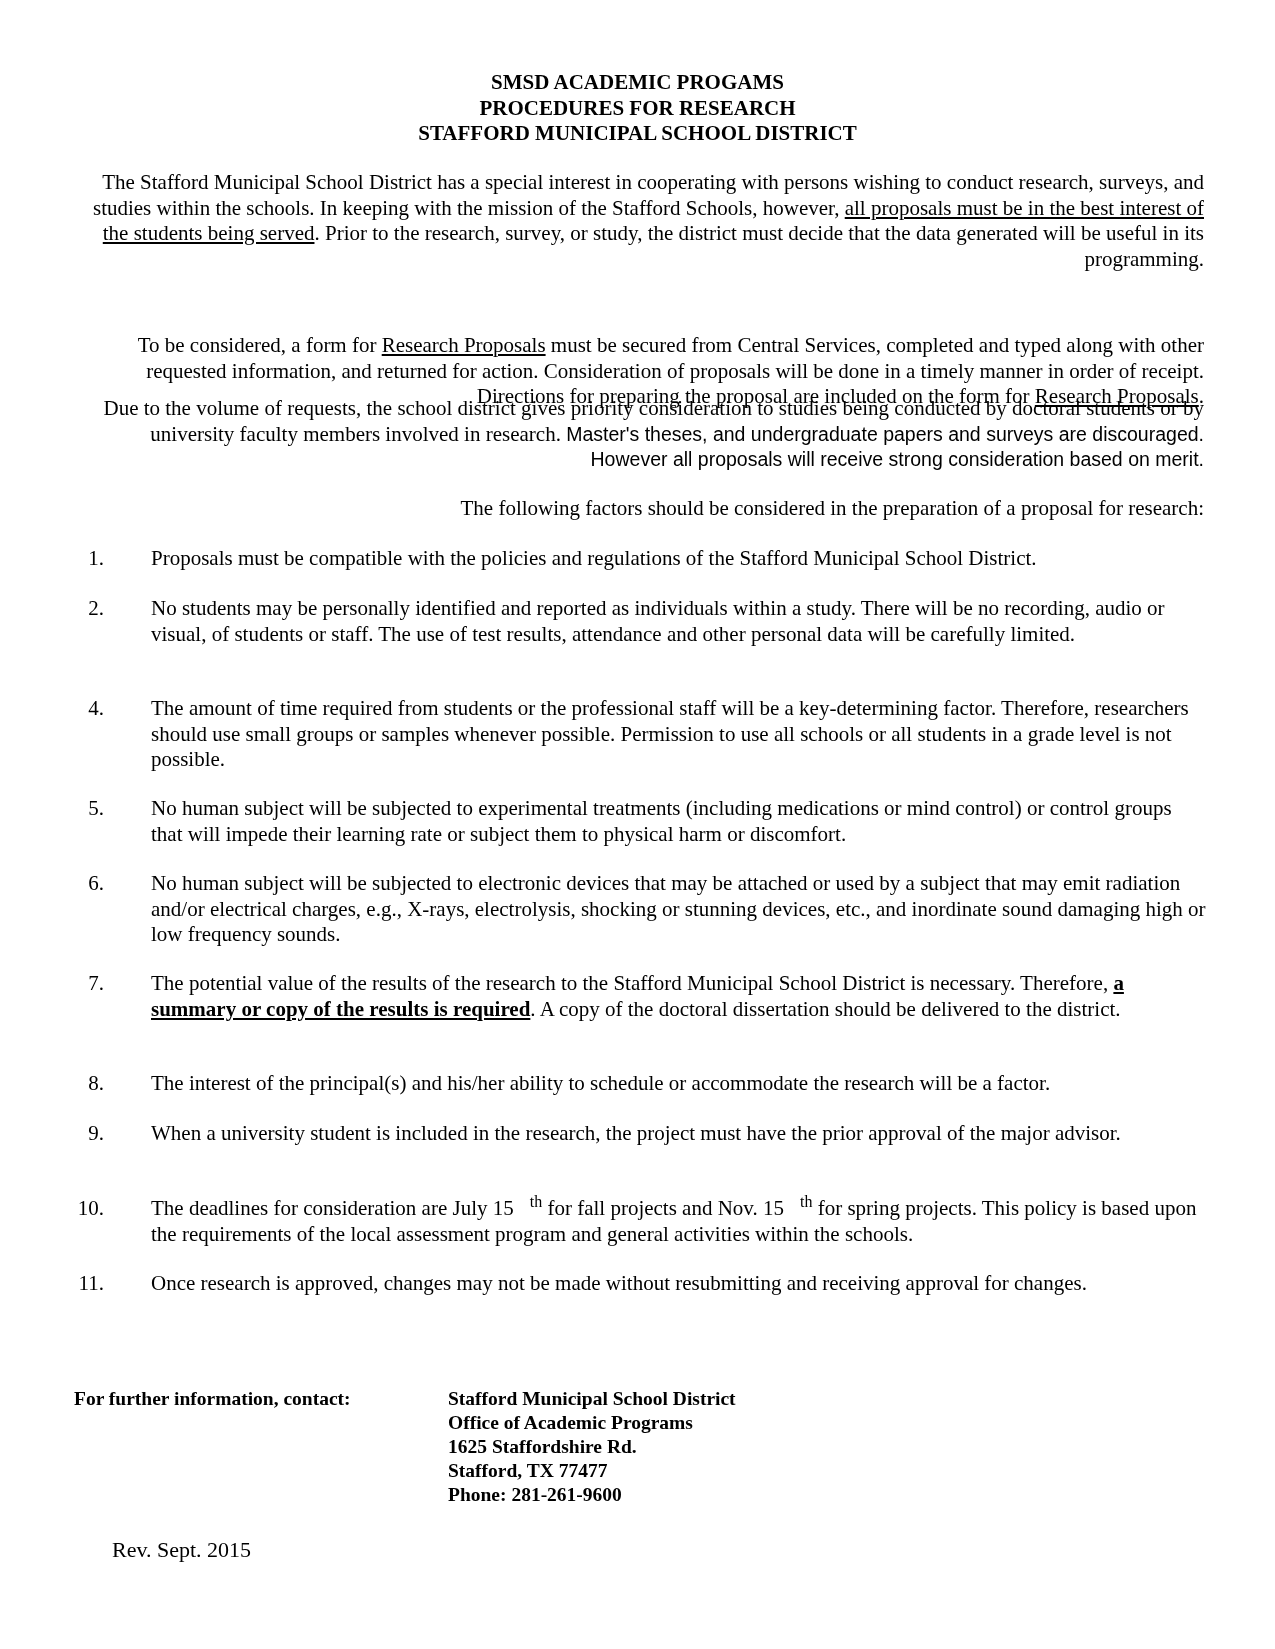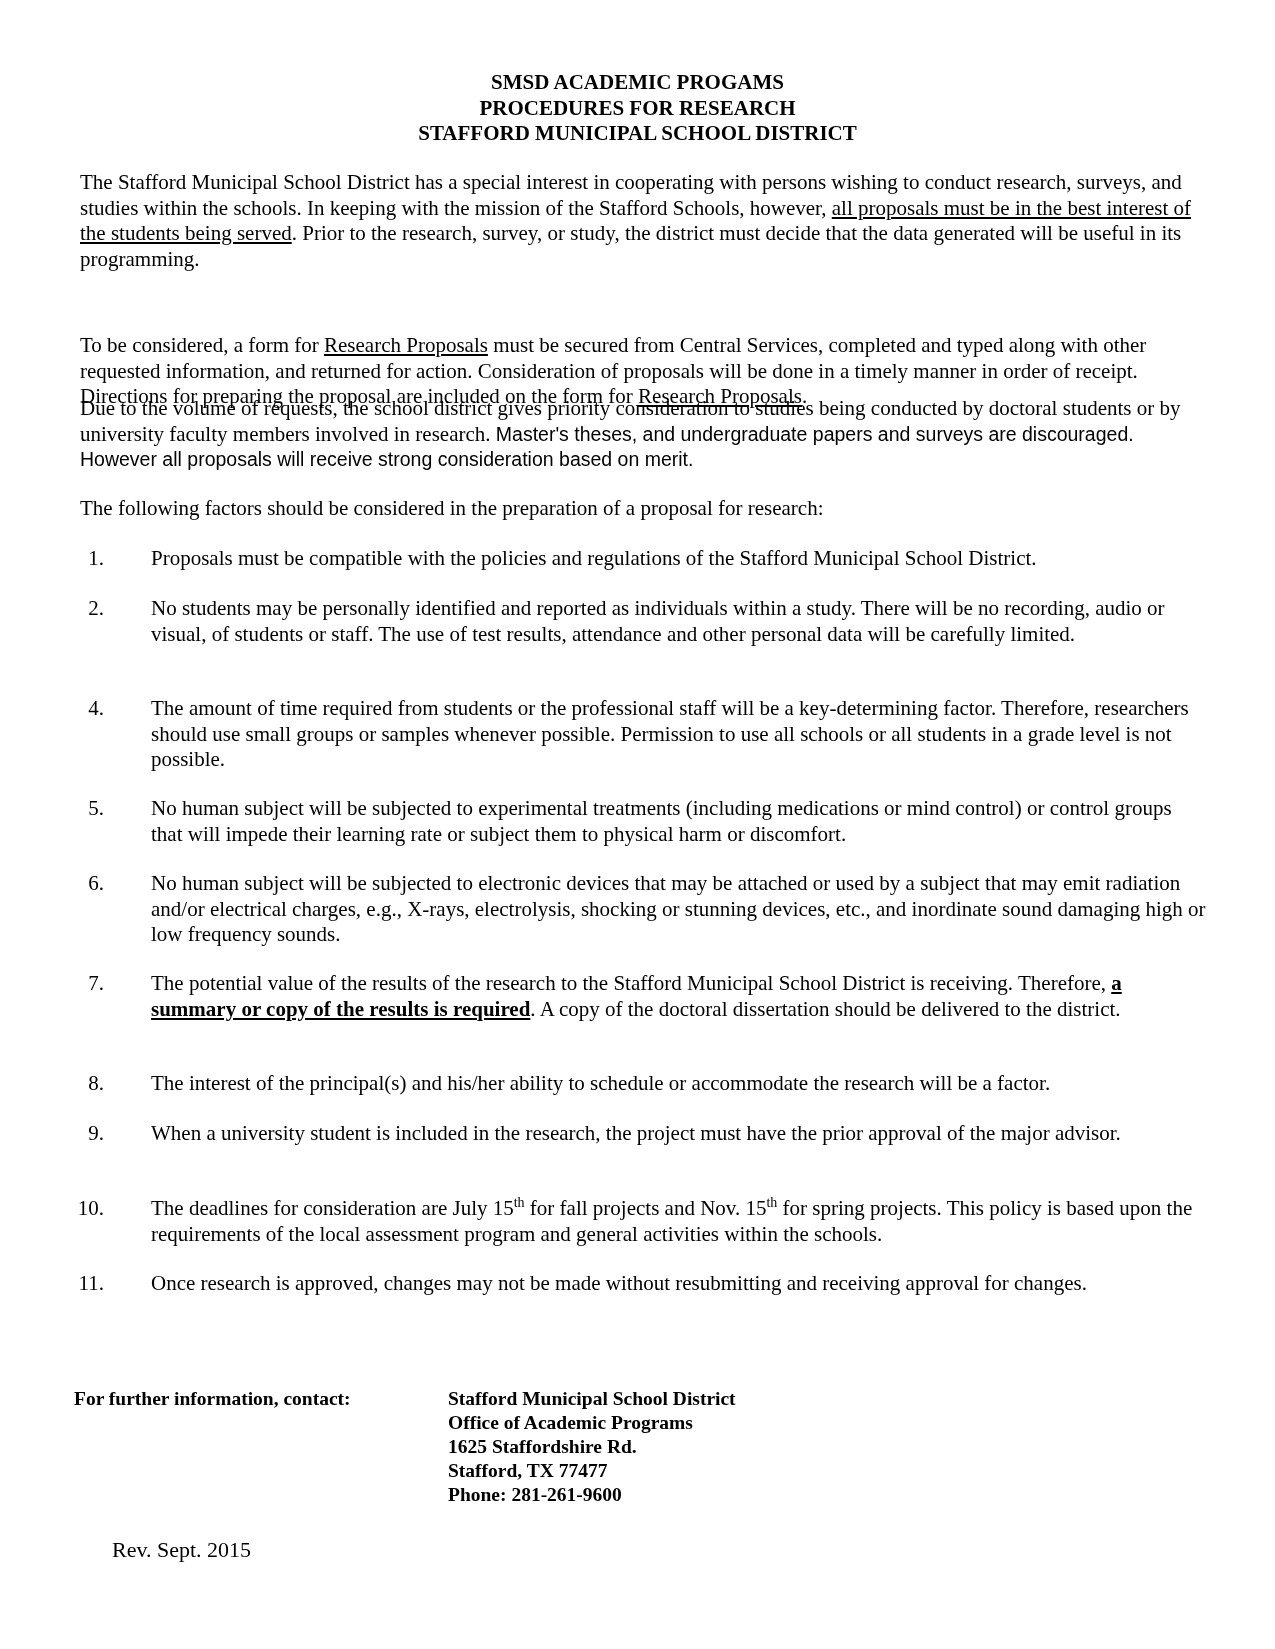--- a/index.html
+++ b/index.html
@@ -1,28 +1,28 @@
 <!DOCTYPE html>
 <html><head>
 <meta charset="utf-8">
 <style>
   html, body { margin: 0; padding: 0; background: #ffffff; }
   body { width: 1275px; height: 1649px; position: relative; overflow: hidden;
          font-family: "Liberation Serif", "DejaVu Serif", serif; color: #000; }
   .page { position: absolute; left: 0; top: 0; width: 1275px; height: 1649px; }
   .title { position: absolute; left: 0; width: 1275px; top: 70px; text-align: center;
            font-weight: bold; font-size: 21px; line-height: 25.5px; }
-  .para { position: absolute; left: 80px; width: 1130px; font-size: 21px; line-height: 25.5px; }
+  .para { position: absolute; left: 74px; width: 1130px; font-size: 21px; line-height: 25.5px; text-align: right; }
   .u { text-decoration: underline; }
   .sans { font-family: "Liberation Sans", "DejaVu Sans", sans-serif; font-size: 19.5px; }
   .item { position: absolute; left: 74px; width: 1140px; font-size: 21px; line-height: 25.5px; }
   .item .num { position: absolute; left: 0; width: 30px; text-align: right; }
   .item .txt { position: absolute; left: 77px; width: 1055px; }
   .bu { font-weight: bold; text-decoration: underline; }
-  sup { font-size: 14px; vertical-align: super; line-height: 0; }
+  sup { font-size: 16px; vertical-align: super; line-height: 0; margin-left: 16px; }
   .contact-label { position: absolute; left: 74px; top: 1387px; font-weight: bold; font-size: 19.5px; line-height: 24px; font-family: Liberation Serif, serif; }
   .contact-block { position: absolute; left: 448px; top: 1387px; font-weight: bold; font-size: 19.5px; line-height: 24px; }
   .contact-block div { white-space: nowrap; }
   .rev { position: absolute; left: 74px; top: 1537px; font-size: 22px; margin-left: 38px; }
 </style>
 </head>
 <body>
 
 <div class="page">
 
@@ -68,21 +68,21 @@
     <span class="txt">No human subject will be subjected to experimental treatments (including medications or mind control) or control groups that will impede their learning rate or subject them to physical harm or discomfort.</span>
   </div>
 
   <div class="item" style="top:871px;">
     <span class="num">6.</span>
     <span class="txt">No human subject will be subjected to electronic devices that may be attached or used by a subject that may emit radiation and/or electrical charges, e.g., X-rays, electrolysis, shocking or stunning devices, etc., and inordinate sound damaging high or low frequency sounds.</span>
   </div>
 
   <div class="item" style="top:971px;">
     <span class="num">7.</span>
-    <span class="txt"><span>The potential value of the results of the research to the Stafford Municipal School District is receiving. Therefore, </span><span class="bu">a summary or copy of the results is required</span><span>. A copy of the doctoral dissertation should be delivered to the district.</span></span>
+    <span class="txt"><span>The potential value of the results of the research to the Stafford Municipal School District is necessary. Therefore, </span><span class="bu">a summary or copy of the results is required</span><span>. A copy of the doctoral dissertation should be delivered to the district.</span></span>
   </div>
 
   <div class="item" style="top:1071px;">
     <span class="num">8.</span>
     <span class="txt">The interest of the principal(s) and his/her ability to schedule or accommodate the research will be a factor.</span>
   </div>
 
   <div class="item" style="top:1121px;">
     <span class="num">9.</span>
     <span class="txt">When a university student is included in the research, the project must have the prior approval of the major advisor.</span>

